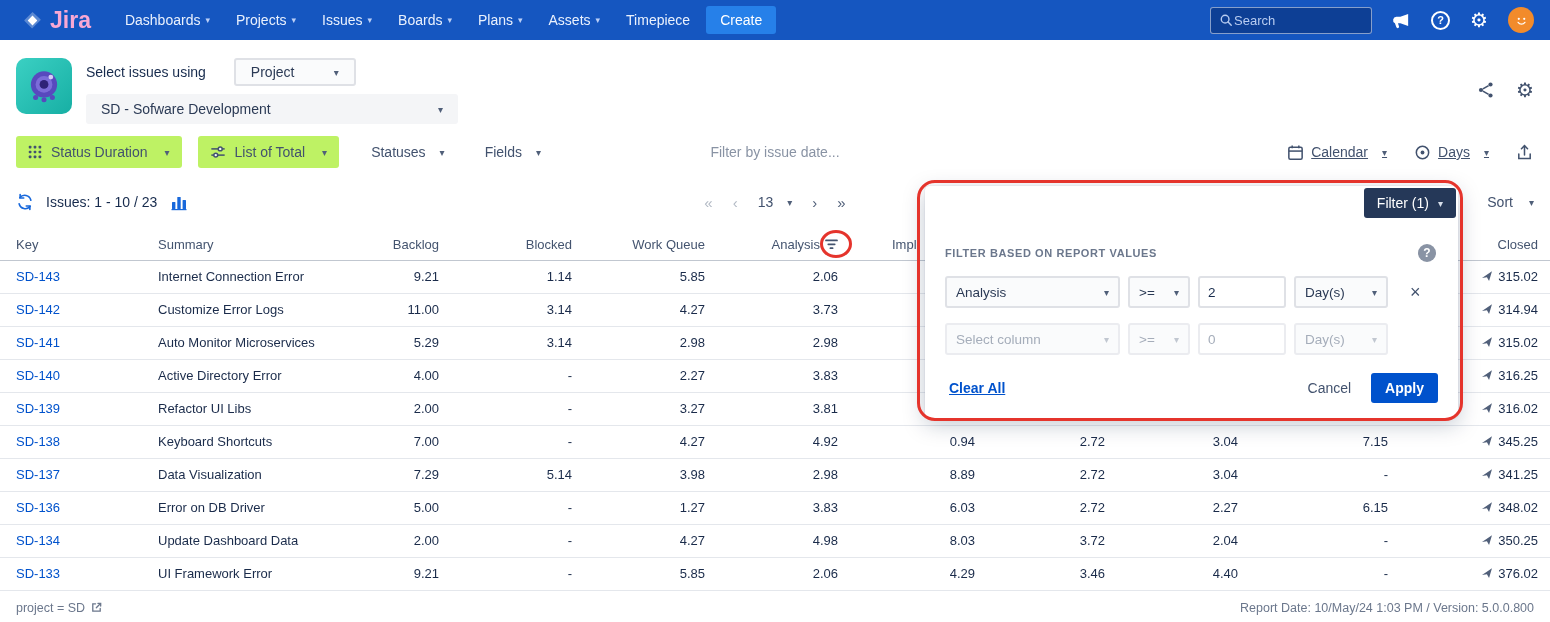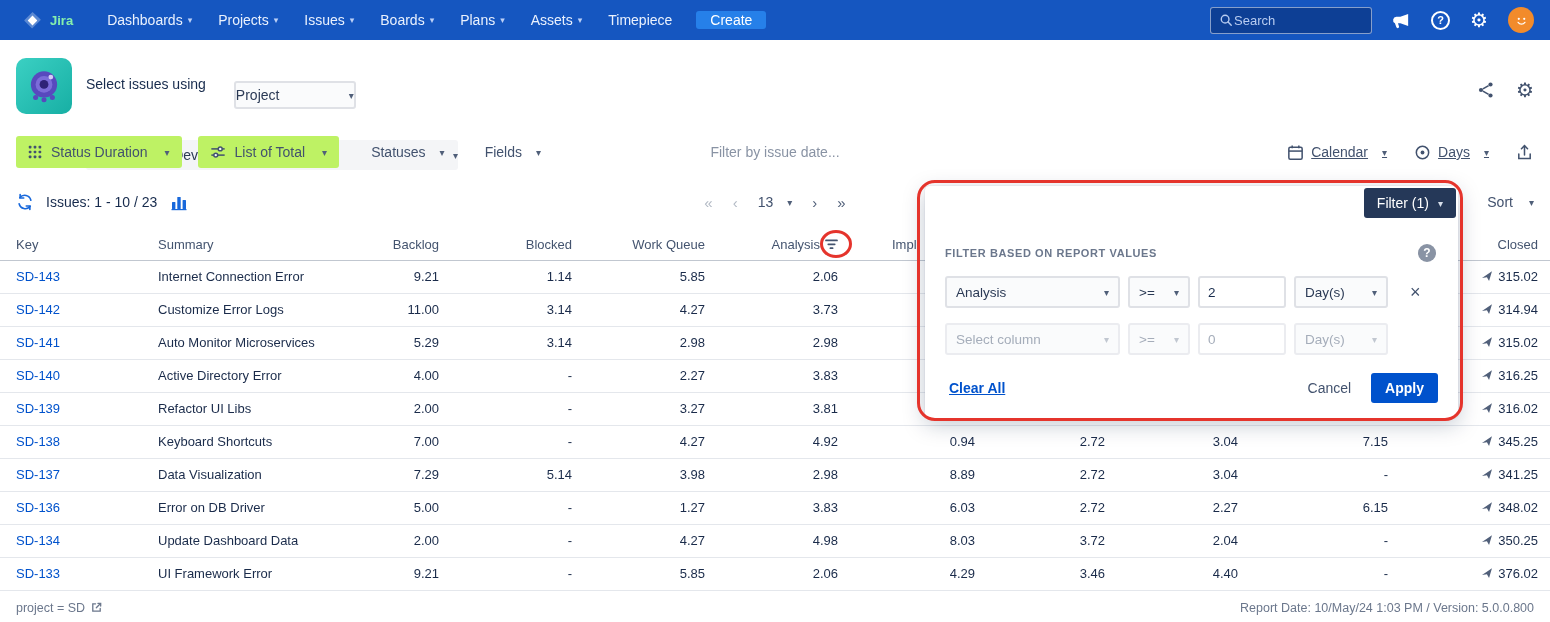--- a/index.html
+++ b/index.html
@@ -1,40 +1,40 @@
 <!DOCTYPE html>
 <html><head>
 <meta charset="utf-8">
 <style>
   * { box-sizing: border-box; margin: 0; padding: 0; }
   body { font-family: "Liberation Sans", sans-serif; background: #fff; }
   .page { position: relative; width: 1550px; height: 622px; overflow: hidden; background: #fff; }
 
   
   .navbar { display: flex; align-items: center; height: 40px; background: #1556C0; padding: 0 16px; }
-  .brand { display: flex; align-items: center; gap: 7px; color: #86efac; font-size: 13px; font-weight: bold; margin: 0 34px 0 6px; cursor: pointer; }
+  .brand { display: flex; align-items: center; gap: 7px; color: #f9a8d4; font-size: 23px; font-weight: bold; margin: 0 34px 0 6px; cursor: pointer; }
   .nav-menu { display: flex; align-items: center; gap: 26px; }
   .nav-item { display: flex; align-items: center; gap: 5px; color: #EAF1FD; font-size: 14px; cursor: pointer; white-space: nowrap; }
   .nav-item .chev { font-size: 9px; color: #BCD0F7; }
-  .create-btn { margin-left: 24px; background: #2680E9; color: #fff; border: none; border-radius: 3px; height: 18px; padding: 0 14px; font-size: 14px; font-family: inherit; cursor: pointer; }
+  .create-btn { margin-left: 16px; background: #2680E9; color: #fff; border: none; border-radius: 3px; height: 28px; padding: 0 14px; font-size: 14px; font-family: inherit; cursor: pointer; }
   .nav-right { margin-left: auto; display: flex; align-items: center; gap: 20px; color: #fff; }
   .search-box { display: flex; align-items: center; gap: 1px; width: 162px; height: 27px; background: rgba(0,20,70,.35); border: 1px solid rgba(255,255,255,.5); border-radius: 3px; padding: 0 8px; }
   .search-box input { flex: 1; min-width: 0; background: transparent; border: none; outline: none; color: #fff; font-size: 13px; font-family: inherit; }
   .search-box input::placeholder { color: #B8CCF0; }
   .nav-icon { display: flex; align-items: center; justify-content: center; cursor: pointer; color: #fff; }
   .help-circle { width: 19px; height: 19px; border: 2px solid #fff; border-radius: 50%; color: #fff; font-size: 11px; font-weight: bold; display: flex; align-items: center; justify-content: center; }
   .gear-glyph { font-size: 20px; line-height: 1; }
   .avatar { width: 26px; height: 26px; border-radius: 50%; background: #F28B2B; display: flex; align-items: center; justify-content: center; cursor: pointer; }
 
   
   .report-header { position: relative; display: flex; align-items: flex-start; gap: 14px; padding: 18px 16px 0 16px; height: 88px; }
   .app-logo { width: 56px; height: 56px; border-radius: 10px; background: linear-gradient(135deg, #3BD0C3, #17AFA4); display: flex; align-items: center; justify-content: center; flex: 0 0 auto; }
   .rh-row1 { display: flex; align-items: center; gap: 28px; margin-bottom: 8px; }
   .rh-label { font-size: 14px; color: #172B4D; }
-  .select { display: inline-flex; align-items: center; justify-content: space-between; height: 28px; border-radius: 3px; padding: 0 0; font-size: 14px; color: #2B3A55; background: #FAFBFC; border: 2px solid #DFE1E6; cursor: pointer; margin-top: 23px; }
+  .select { display: inline-flex; align-items: center; justify-content: space-between; height: 28px; border-radius: 3px; padding: 0 15px; font-size: 14px; color: #2B3A55; background: #FAFBFC; border: 2px solid #DFE1E6; cursor: pointer; }
   .select .chev, .tb-text .chev, .tb-btn .chev, .page-size .chev, .sort .chev { font-size: 10px; color: #505F79; margin-left: 8px; }
   .select.grey { background: #F4F5F7; border: none; height: 30px; }
   .w-mode { width: 122px; }
   .w-project { width: 372px; }
   .rh-icons { position: absolute; right: 16px; top: 40px; display: flex; gap: 20px; color: #42526E; }
   .rh-icons .nav-icon { color: #42526E; }
 
   
   .toolbar { position: relative; display: flex; align-items: center; gap: 16px; height: 32px; margin: 8px 16px 0 16px; }
   .tb-btn { display: inline-flex; align-items: center; gap: 9px; background: #bef264; border-radius: 3px; height: 32px; padding: 0 12px; font-size: 14px; color: #42526E; cursor: pointer; white-space: nowrap; }

